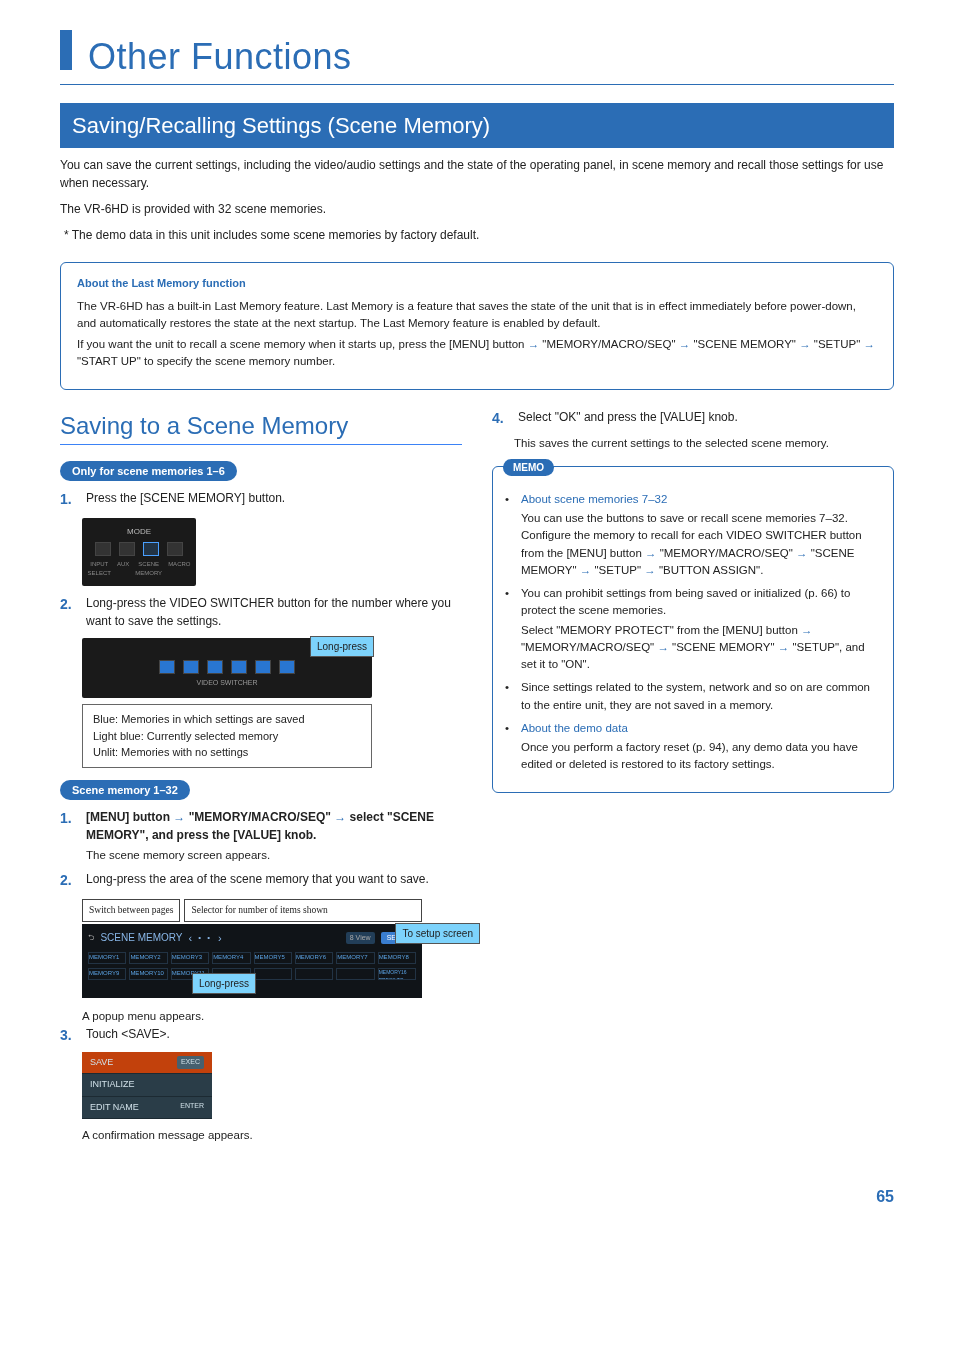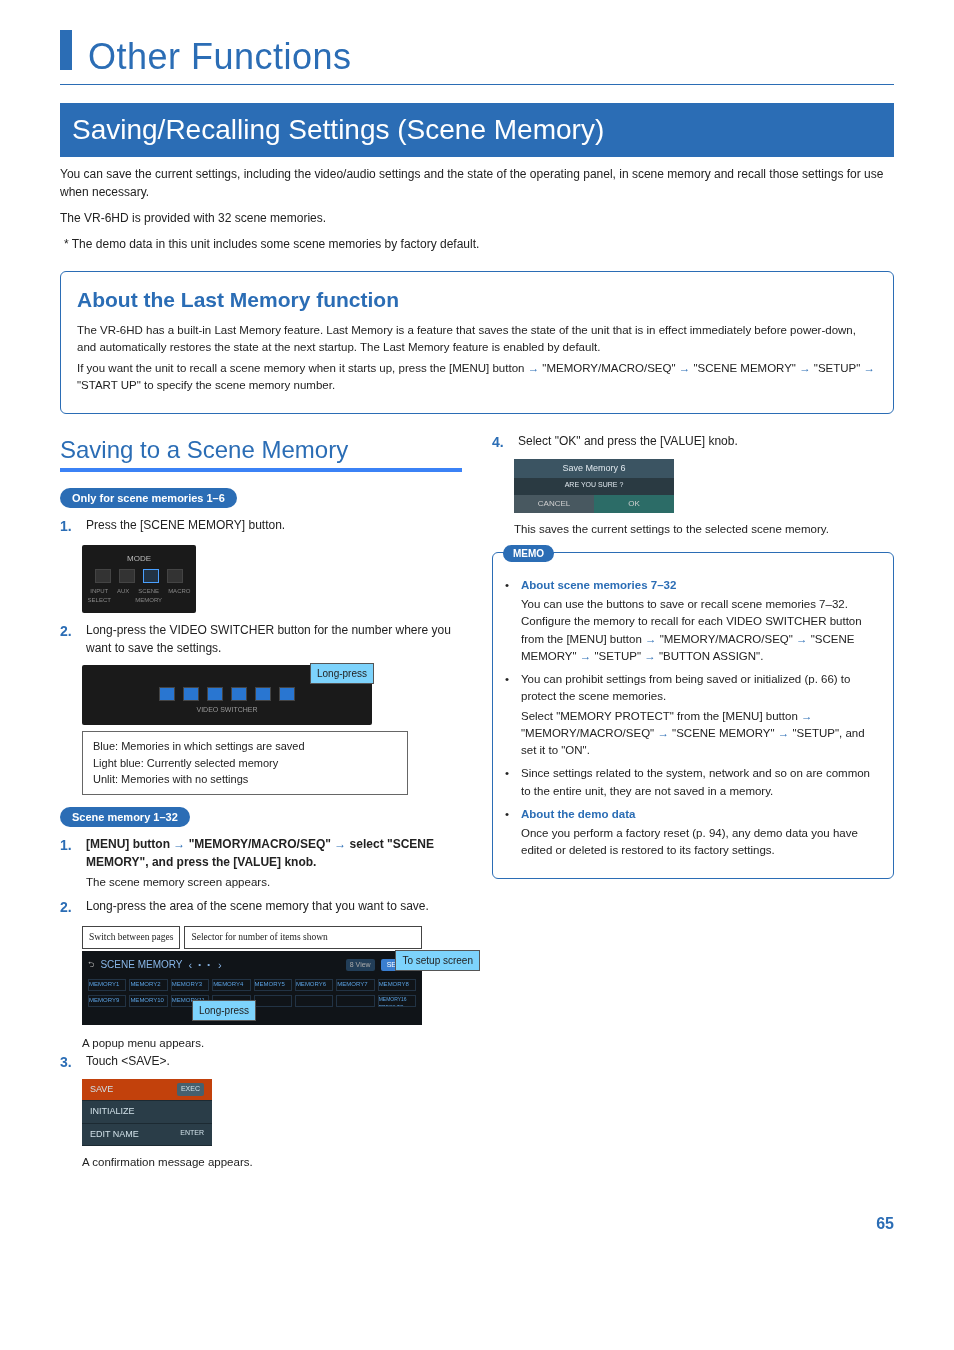--- a/index.html
+++ b/index.html
@@ -26,49 +26,49 @@
   }
   .chapter-title {
     font-size: 36px;
     font-weight: 300;
     color: #2b6db5;
     letter-spacing: 0.5px;
   }
   .section-bar {
     background: #2b6db5;
     color: #fff;
-    font-size: 28px;
+    font-size: 22px;
     font-weight: 400;
     padding: 6px 12px;
     margin-top: 18px;
   }
   .intro, .note-star { font-size: 12px; margin-top: 8px; }
   .note-star { padding-left: 12px; text-indent: -8px; }
   .info-box {
     border: 1px solid #2b6db5;
     border-radius: 6px;
     padding: 12px 16px 14px 16px;
     margin-top: 18px;
   }
   .info-title {
     color: #2b6db5;
     font-weight: 700;
-    font-size: 21px;
+    font-size: 11px;
     font-stretch: condensed;
     margin-bottom: 6px;
   }
   .info-text { font-size: 11.5px; margin-bottom: 4px; }
   .arrow { color: #2b6db5; font-weight: 700; }
   .columns { display: flex; gap: 30px; margin-top: 18px; }
   .col { flex: 1; min-width: 0; }
   .subsection-title {
     color: #2b6db5;
     font-size: 24px;
     font-weight: 400;
-    border-bottom: 4px solid #3b82f6;
+    border-bottom: 1px solid #3b82f6;
     padding-bottom: 0;
     margin-bottom: 10px;
   }
   .pill {
     display: inline-block;
     background: #2b6db5;
     color: #fff;
     font-size: 11px;
     font-weight: 700;
     padding: 2px 12px;
@@ -103,21 +103,21 @@
     border: 1px solid #555;
     font-size: 10px;
     padding: 2px 6px;
     white-space: nowrap;
   }
   .legend-box {
     border: 1px solid #666;
     margin: -2px 0 6px 22px;
     padding: 6px 10px;
     font-size: 11px;
-    width: 326px;
+    width: 290px;
   }
   .memo-box {
     border: 1px solid #2b6db5;
     border-radius: 6px;
     padding: 0 12px 12px 12px;
     margin-top: 14px;
     position: relative;
   }
   .memo-tag {
     display:inline-block;
@@ -126,21 +126,21 @@
     font-size: 10px;
     font-weight: 700;
     padding: 1px 10px;
     border-radius: 9px;
     position: relative;
     top: -9px;
     left: -2px;
   }
   .bullet { display: flex; gap: 6px; margin: 6px 0 2px 0; font-size: 11.5px; }
   .dot { min-width: 10px; }
-  .bullet-title { color: #2b6db5; font-weight: 700; text-align: center; }
+  .bullet-title { color: #2b6db5; font-weight: 400; text-align: center; }
   .bullet-body { font-size: 11.5px; margin-left: 16px; margin-bottom: 6px; }
   .scene-mem-fig {
     margin: 8px 0 8px 22px;
     width: 340px;
     position: relative;
   }
   .scene-top-row { display:flex; gap:4px; margin-bottom:2px;}
   .scene-top-box { border:1px solid #444; font-size:9.5px; padding:3px 6px; background:#fff;font-family:Liberation Serif, serif;}
   .scene-screen { background:#101418; color:#aaa; font-size:8px; padding:6px; height:74px; position:relative;}
   .scene-hdr { display:flex; gap:6px; align-items:center; margin-bottom: 6px;}
@@ -314,28 +314,20 @@
 
     <p class="step-sub" style="margin-left:22px;">A confirmation message appears.</p>
   </div>
 
   <div class="col">
     <div class="step">
       <div class="step-num">4.</div>
       <div class="step-body bold">Select "OK" and press the [VALUE] knob.</div>
     </div>
 
-    <div class="save-dlg">
-      <div class="save-dlg-hdr">Save Memory 6</div>
-      <div class="save-dlg-sub">ARE YOU SURE ?</div>
-      <div class="save-dlg-btns">
-        <div class="save-dlg-btn cancel">CANCEL</div>
-        <div class="save-dlg-btn ok">OK</div>
-      </div>
-    </div>
 
     <p class="step-sub" style="margin-left:22px;">This saves the current settings to the selected scene memory.</p>
 
     <div class="memo-box">
       <span class="memo-tag">MEMO</span>
 
       <div class="bullet">
         <div class="dot">•</div>
         <div class="bullet-title">About scene memories 7–32</div>
       </div>

